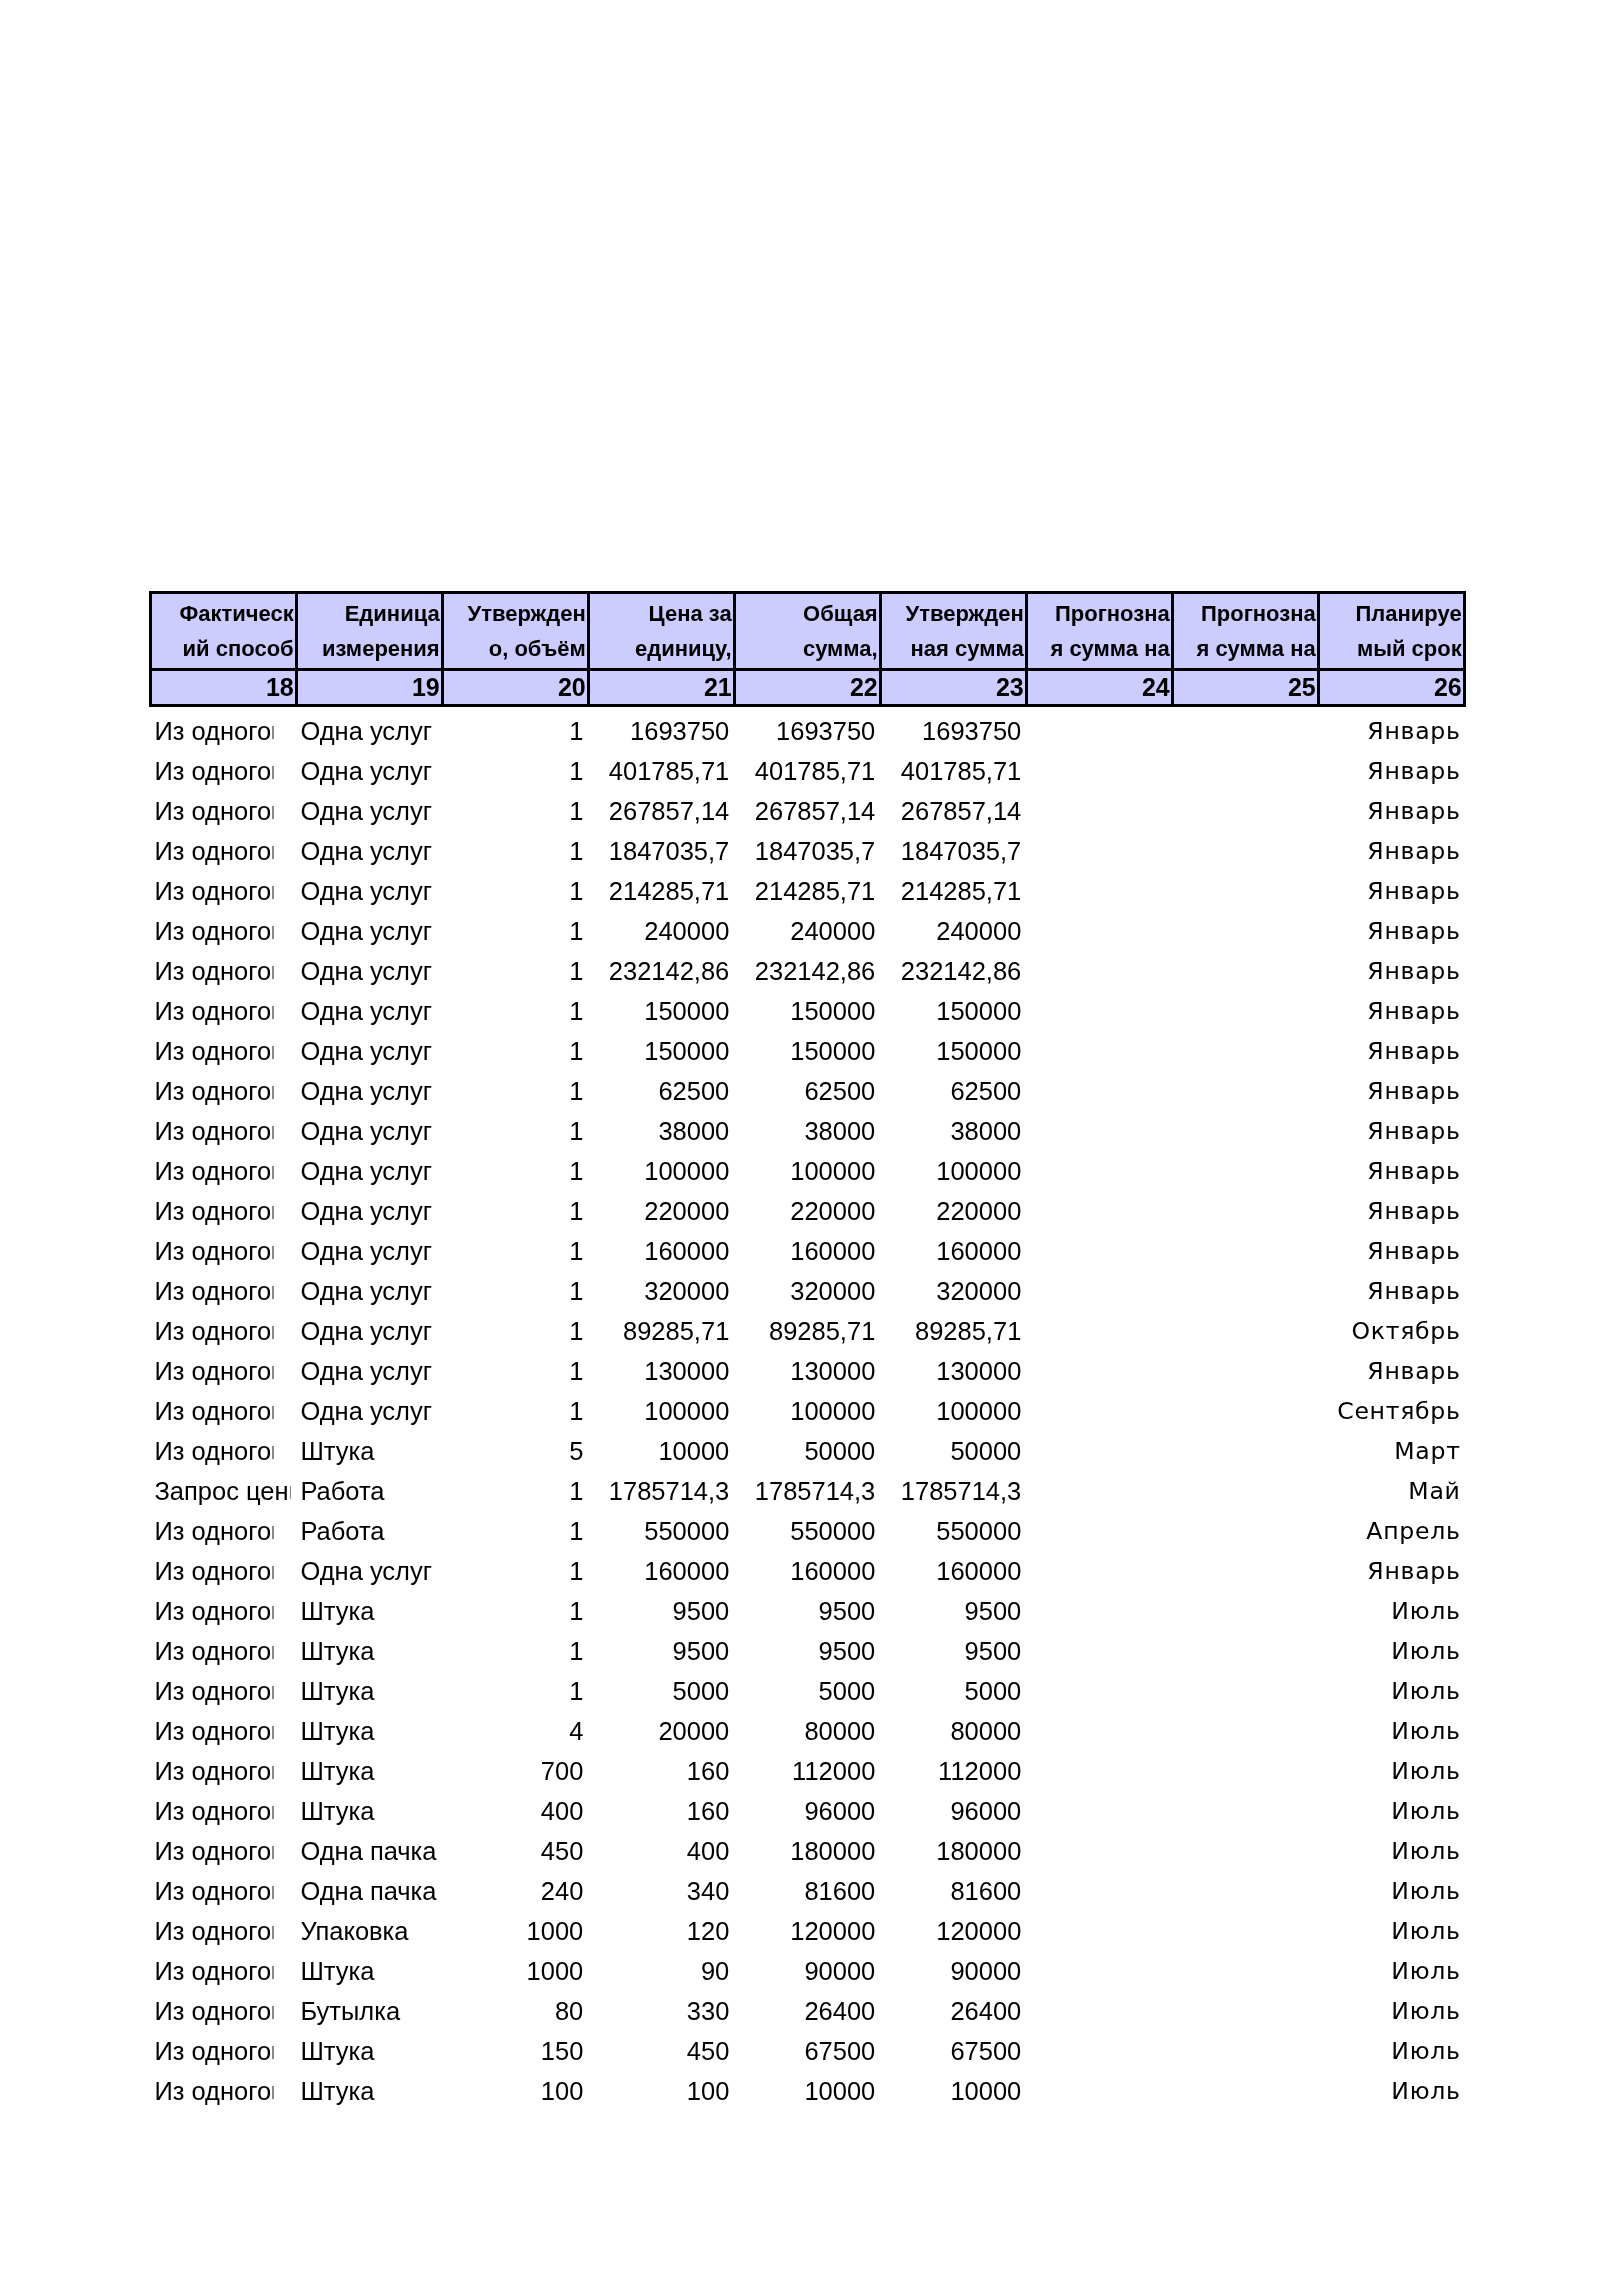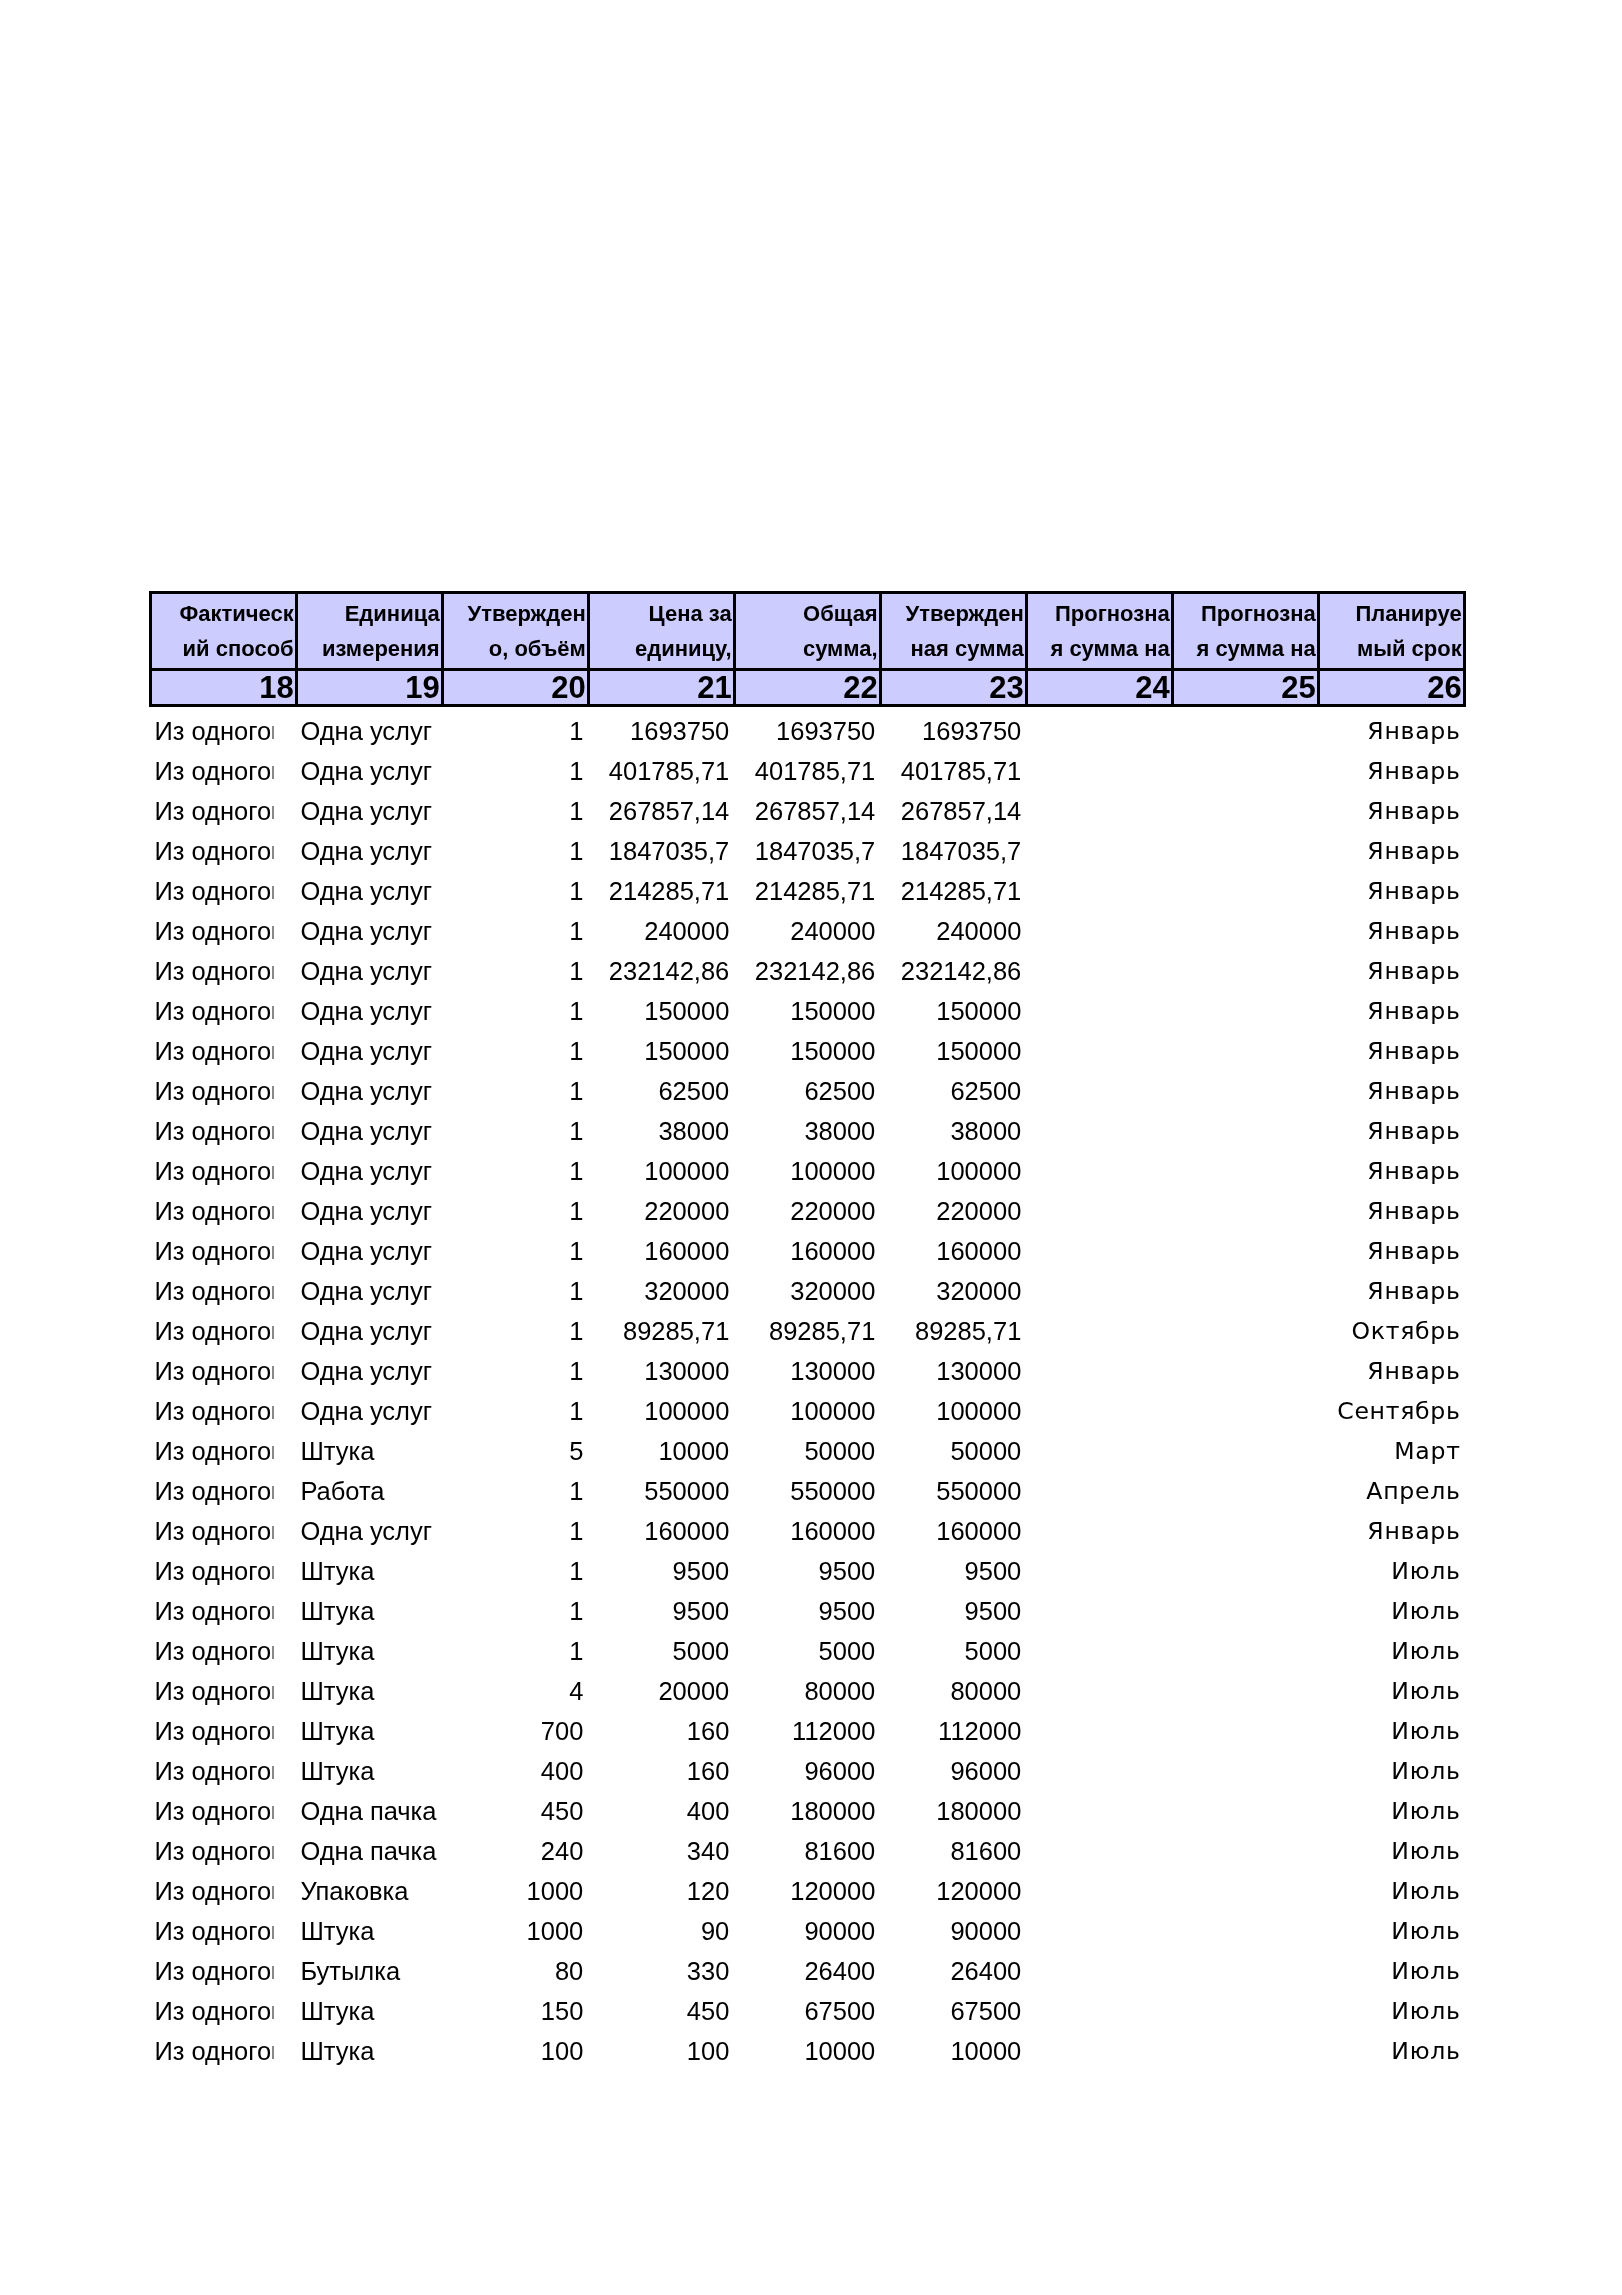--- a/index.html
+++ b/index.html
@@ -24,21 +24,21 @@
     font-weight: bold;
     font-size: 22px;
     line-height: 35px;
     text-align: right;
     padding: 1.3px 1.3px;
     white-space: nowrap;
     overflow: hidden;
     vertical-align: middle;
   }
   .hdr.top th { height: 71px; }
-  .hdr.num th { height: 31px; line-height: 31px; font-size: 31px; margin-top: 24px; }
+  .hdr.num th { height: 31px; line-height: 31px; font-size: 25px; margin-top: 24px; }
   .hdr th span { display: block; }
   tbody td {
     font-size: 25.5px;
     height: 40px;
     line-height: 39px;
     padding: 0 3.9px;
     white-space: nowrap;
     overflow: hidden;
     text-overflow: clip;
     border: none;
@@ -327,20 +327,31 @@
           <td class="txt">Штука</td>
           <td class="num">5</td>
           <td class="num">10000</td>
           <td class="num">50000</td>
           <td class="num">50000</td>
           <td class="num"></td>
           <td class="num"></td>
           <td class="month">Март</td>
         </tr>
         <tr>
+          <td class="txt cut">Запрос цен</td>
+          <td class="txt">Работа</td>
+          <td class="num">1</td>
+          <td class="num">1785714,3</td>
+          <td class="num">1785714,3</td>
+          <td class="num">1785714,3</td>
+          <td class="num"></td>
+          <td class="num"></td>
+          <td class="month">Май</td>
+        </tr>
+        <tr>
           <td class="txt cut">Из одного</td>
           <td class="txt">Работа</td>
           <td class="num">1</td>
           <td class="num">550000</td>
           <td class="num">550000</td>
           <td class="num">550000</td>
           <td class="num"></td>
           <td class="num"></td>
           <td class="month">Апрель</td>
         </tr>

